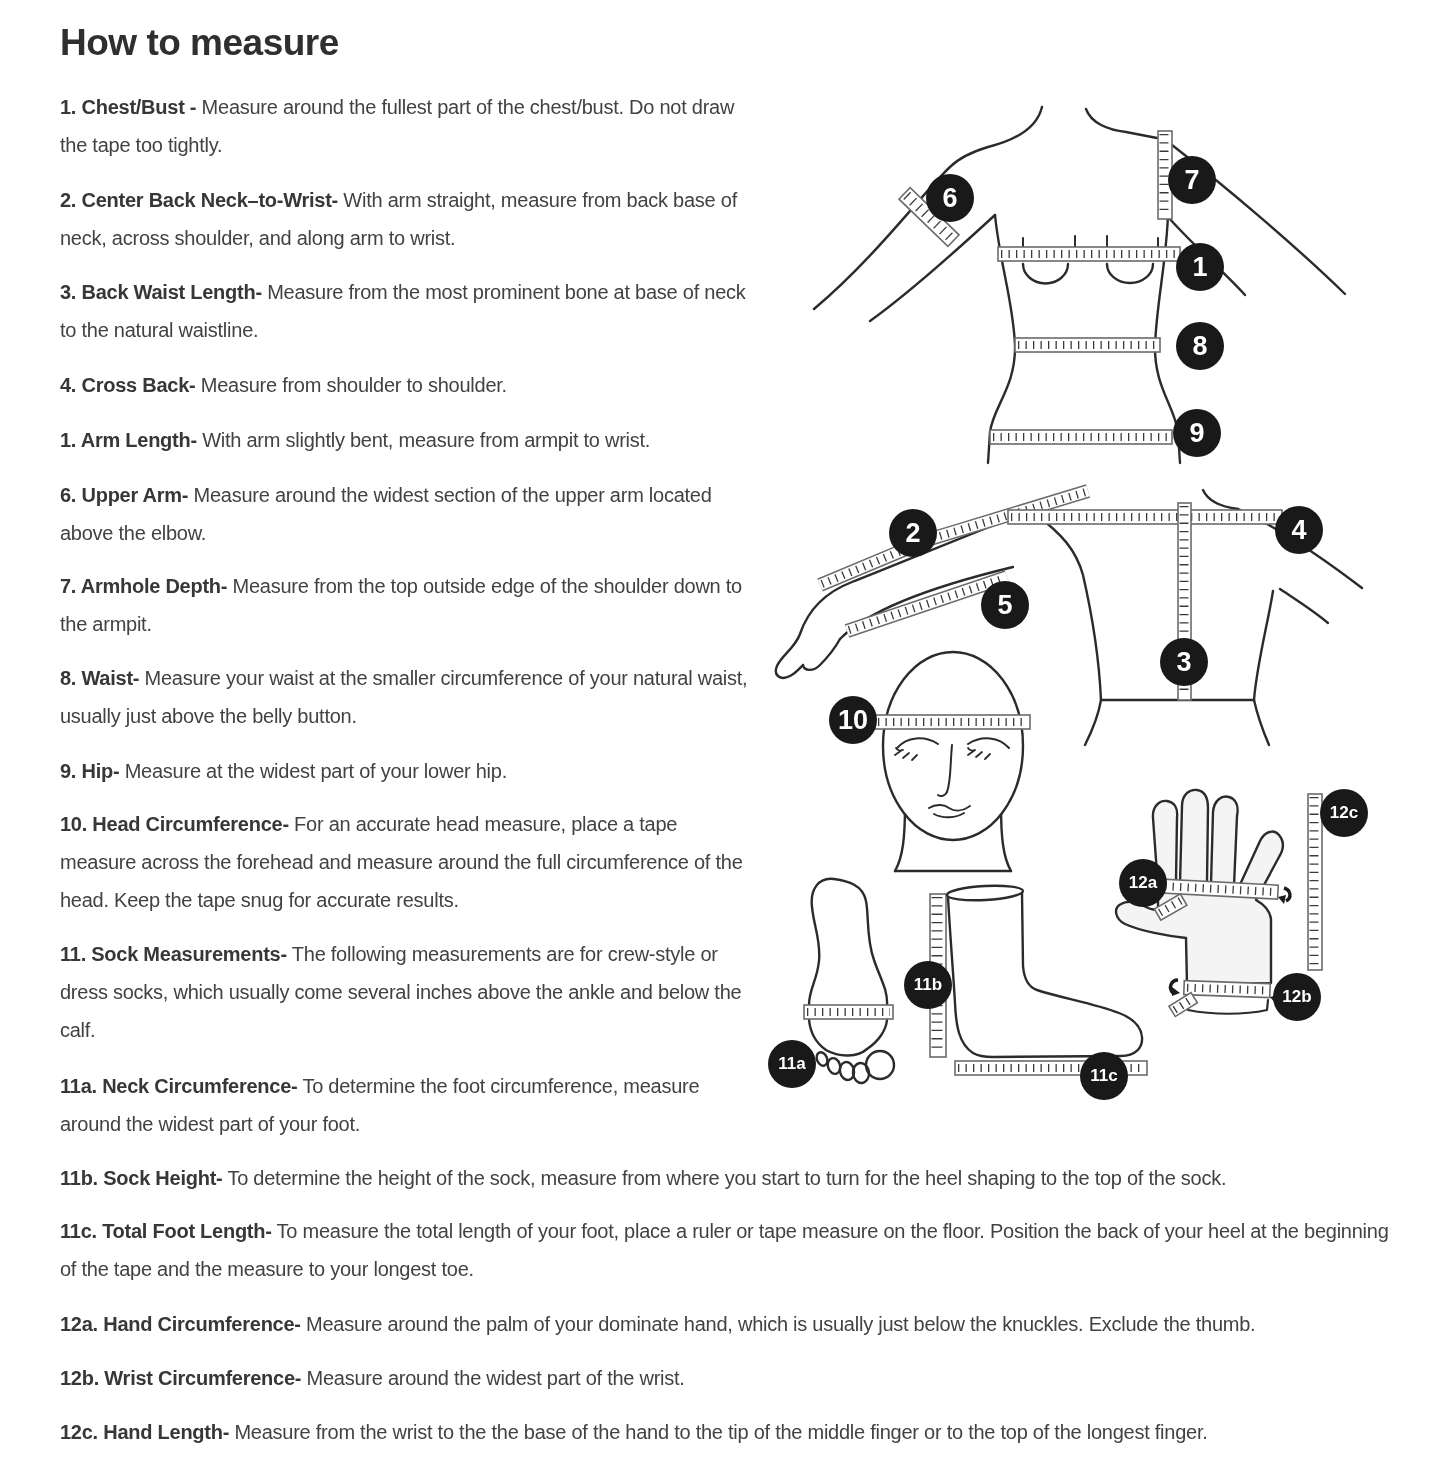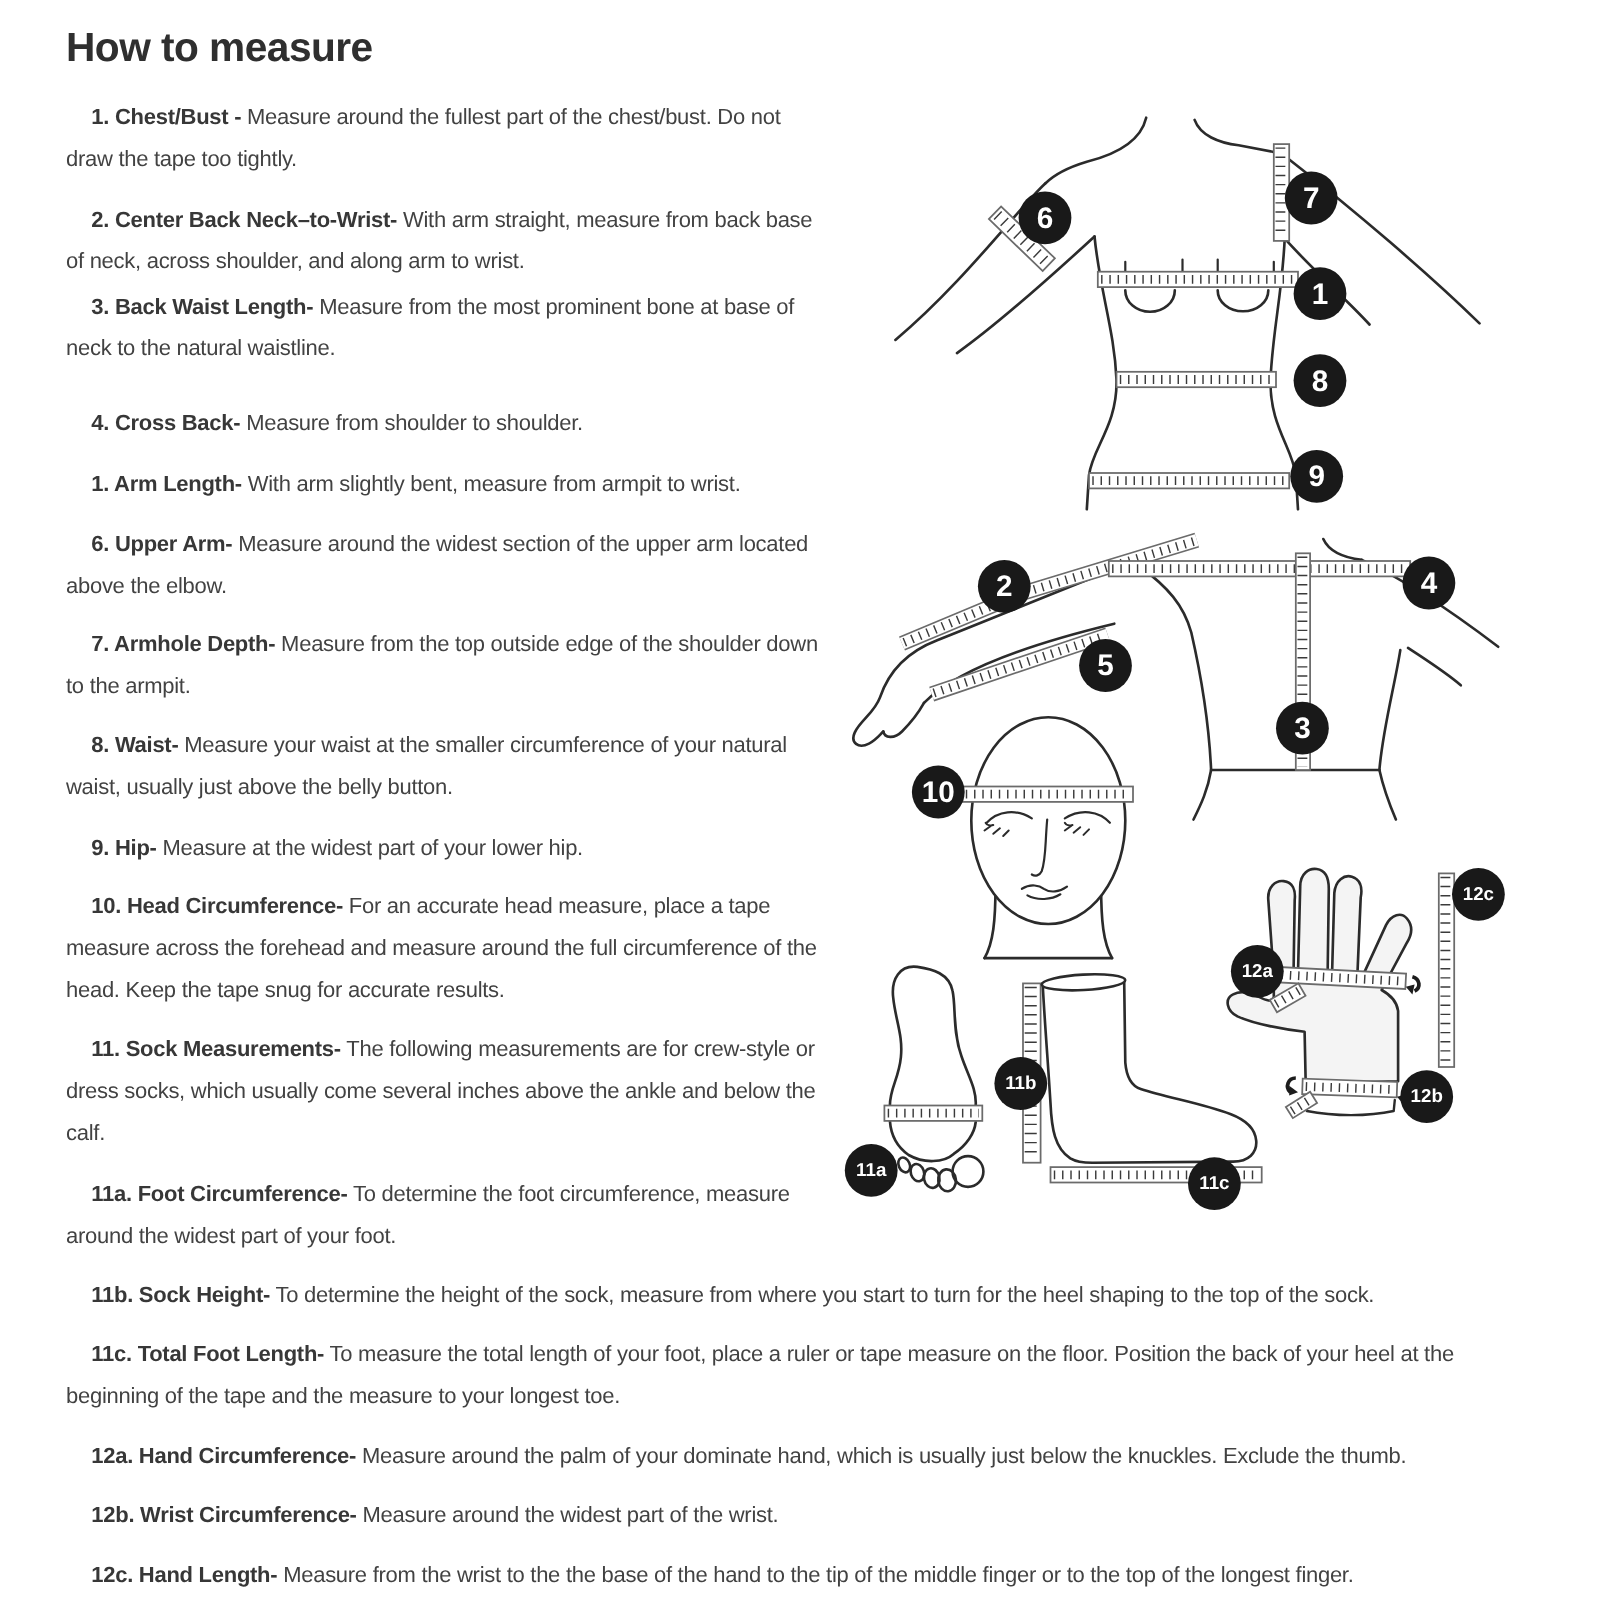--- a/index.html
+++ b/index.html
@@ -2,21 +2,21 @@
 <html><head>
 <meta charset="utf-8">
 <style>
   * { margin:0; padding:0; box-sizing:border-box; }
   html,body { background:#ffffff; }
   body { width:1452px; height:1472px; font-family:"Liberation Sans", sans-serif; color:#424242; }
   .page { position:relative; width:1452px; height:1472px; overflow:hidden; background:#fff; }
   .title { position:absolute; left:60px; top:22px; font-size:37px; font-weight:700; color:#2f2f2f; letter-spacing:-0.5px; }
   p.item { position:absolute; left:60px; width:692px; font-size:20px; line-height:38px; letter-spacing:-0.25px; color:#424242; }
   p.item.wide { width:1345px; }
-  p.item b { color:#373737; font-weight:700;margin-left:23px; }
+  p.item b { color:#373737; font-weight:700; }
   .badge { position:absolute; width:48px; height:48px; border-radius:50%; background:#191919;
            color:#fff; font-weight:700; display:flex; align-items:center; justify-content:center;
            font-size:27px; z-index:5; letter-spacing:0; }
   .badge.sm { font-size:17px; }
   svg.diagram { position:absolute; z-index:2; overflow:visible; }
   .lineart { fill:none; stroke:#2b2b2b; stroke-width:2.4; stroke-linecap:round; stroke-linejoin:round; }
   .tape { fill:#ffffff; stroke:#6b6b6b; stroke-width:1.6; }
   .ticks { stroke:#3a3a3a; stroke-width:8; stroke-dasharray:1.3 6.2; fill:none; }
   .ticksV { stroke:#3a3a3a; stroke-width:9; stroke-dasharray:1.3 7; fill:none; }
   .bandO { fill:none; stroke:#6b6b6b; stroke-width:14; }
@@ -30,30 +30,30 @@
 </head>
 <body>
 
 <div class="page">
 
   <h1 class="title">How to measure</h1>
 
   <main>
     <p class="item" style="top:88px"><b>1. Chest/Bust -</b> <span>Measure around the fullest part of the chest/bust. Do not draw the tape too tightly.</span></p>
     <p class="item" style="top:181px"><b>2. Center Back Neck–to-Wrist-</b> <span>With arm straight, measure from back base of neck, across shoulder, and along arm to wrist.</span></p>
-    <p class="item" style="top:260px"><b>3. Back Waist Length-</b> <span>Measure from the most prominent bone at base of neck to the natural waistline.</span></p>
+    <p class="item" style="top:273px"><b>3. Back Waist Length-</b> <span>Measure from the most prominent bone at base of neck to the natural waistline.</span></p>
     <p class="item" style="top:366px"><b>4. Cross Back-</b> <span>Measure from shoulder to shoulder.</span></p>
     <p class="item" style="top:421px"><b>1. Arm Length-</b> <span>With arm slightly bent, measure from armpit to wrist.</span></p>
     <p class="item" style="top:476px"><b>6. Upper Arm-</b> <span>Measure around the widest section of the upper arm located above the elbow.</span></p>
     <p class="item" style="top:567px"><b>7. Armhole Depth-</b> <span>Measure from the top outside edge of the shoulder down to the armpit.</span></p>
     <p class="item" style="top:659px"><b>8. Waist-</b> <span>Measure your waist at the smaller circumference of your natural waist, usually just above the belly button.</span></p>
     <p class="item" style="top:752px"><b>9. Hip-</b> <span>Measure at the widest part of your lower hip.</span></p>
     <p class="item" style="top:805px"><b>10. Head Circumference-</b> <span>For an accurate head measure, place a tape measure across the forehead and measure around the full circumference of the head. Keep the tape snug for accurate results.</span></p>
     <p class="item" style="top:935px"><b>11. Sock Measurements-</b> <span>The following measurements are for crew-style or dress socks, which usually come several inches above the ankle and below the calf.</span></p>
-    <p class="item" style="top:1067px"><b>11a. Foot Circumference-</b> <span>To determine the foot circumference, measure around the widest part of your foot.</span></p>
+    <p class="item" style="top:1067px"><b>11a. Neck Circumference-</b> <span>To determine the foot circumference, measure around the widest part of your foot.</span></p>
     <p class="item wide" style="top:1159px"><b>11b. Sock Height-</b> <span>To determine the height of the sock, measure from where you start to turn for the heel shaping to the top of the sock.</span></p>
     <p class="item wide" style="top:1212px"><b>11c. Total Foot Length-</b> <span>To measure the total length of your foot, place a ruler or tape measure on the floor. Position the back of your heel at the beginning of the tape and the measure to your longest toe.</span></p>
     <p class="item wide" style="top:1305px"><b>12a. Hand Circumference-</b> <span>Measure around the palm of your dominate hand, which is usually just below the knuckles. Exclude the thumb.</span></p>
     <p class="item wide" style="top:1359px"><b>12b. Wrist Circumference-</b> <span>Measure around the widest part of the wrist.</span></p>
     <p class="item wide" style="top:1413px"><b>12c. Hand Length-</b> <span>Measure from the wrist to the the base of the hand to the tip of the middle finger or to the top of the longest finger.</span></p>
   </main>
 
   <svg class="diagram" style="left:780px; top:95px;" width="560" height="378" viewBox="0 0 560 378">
     <g>
 

